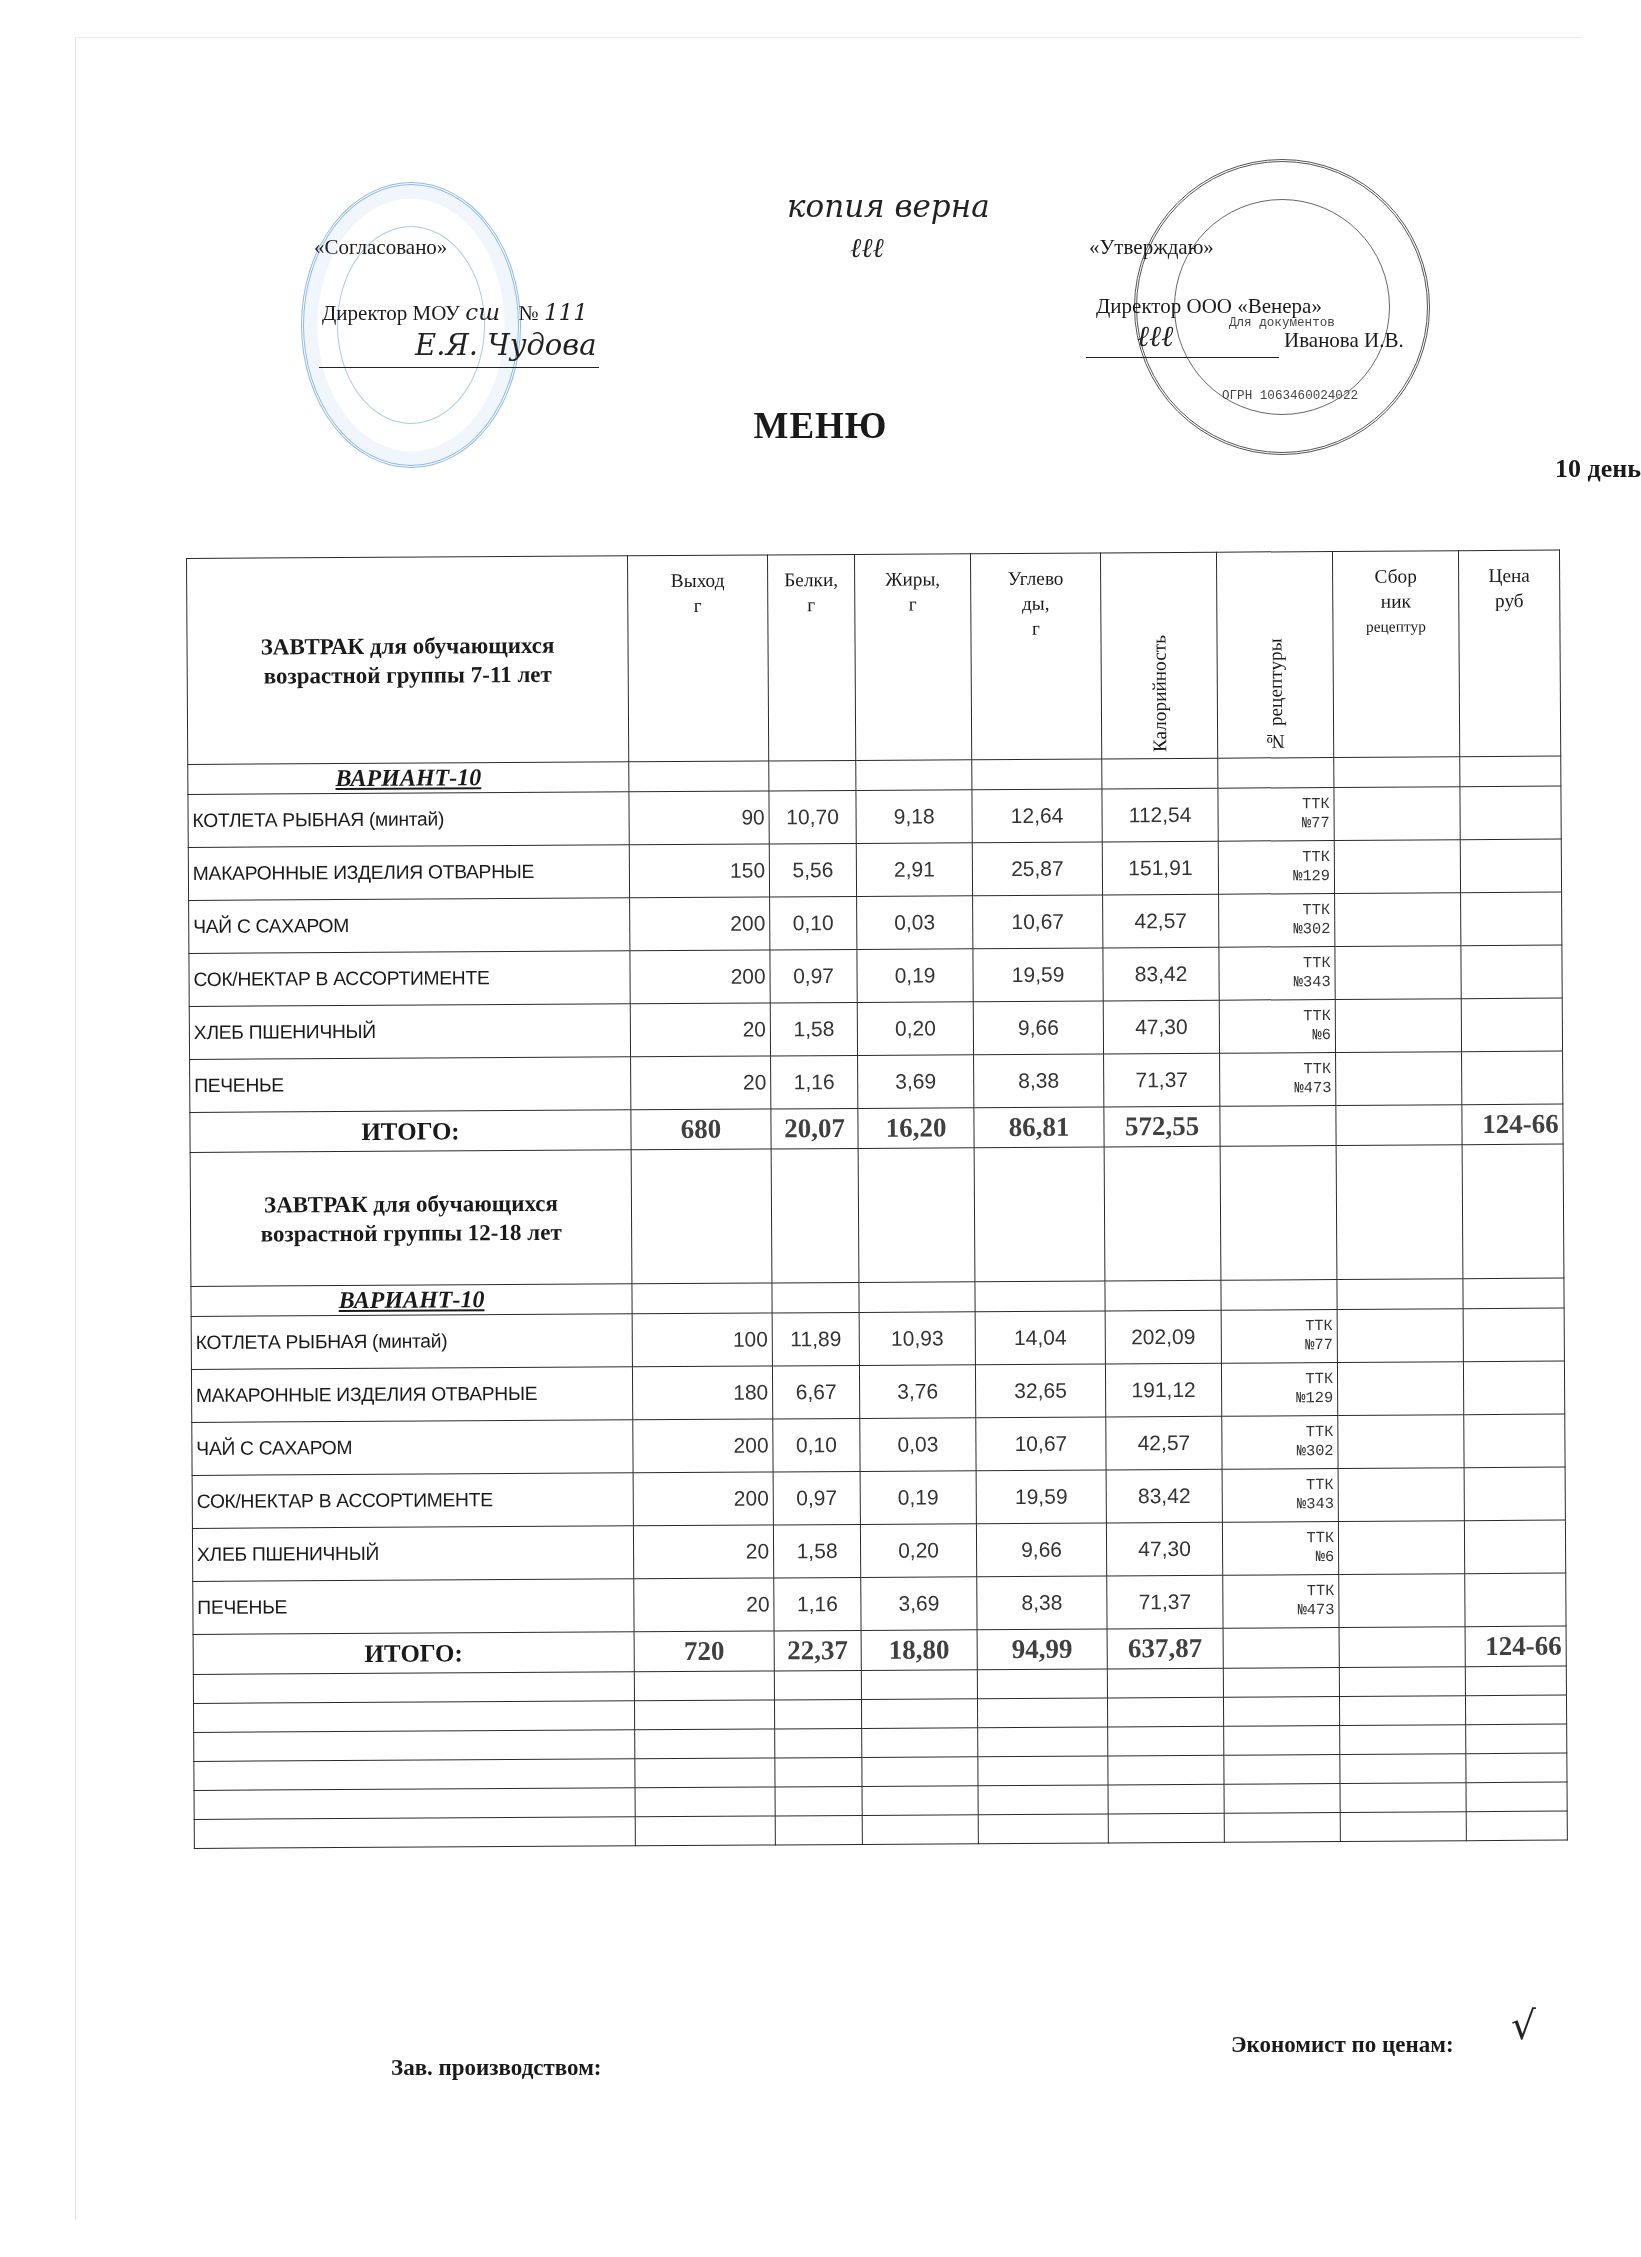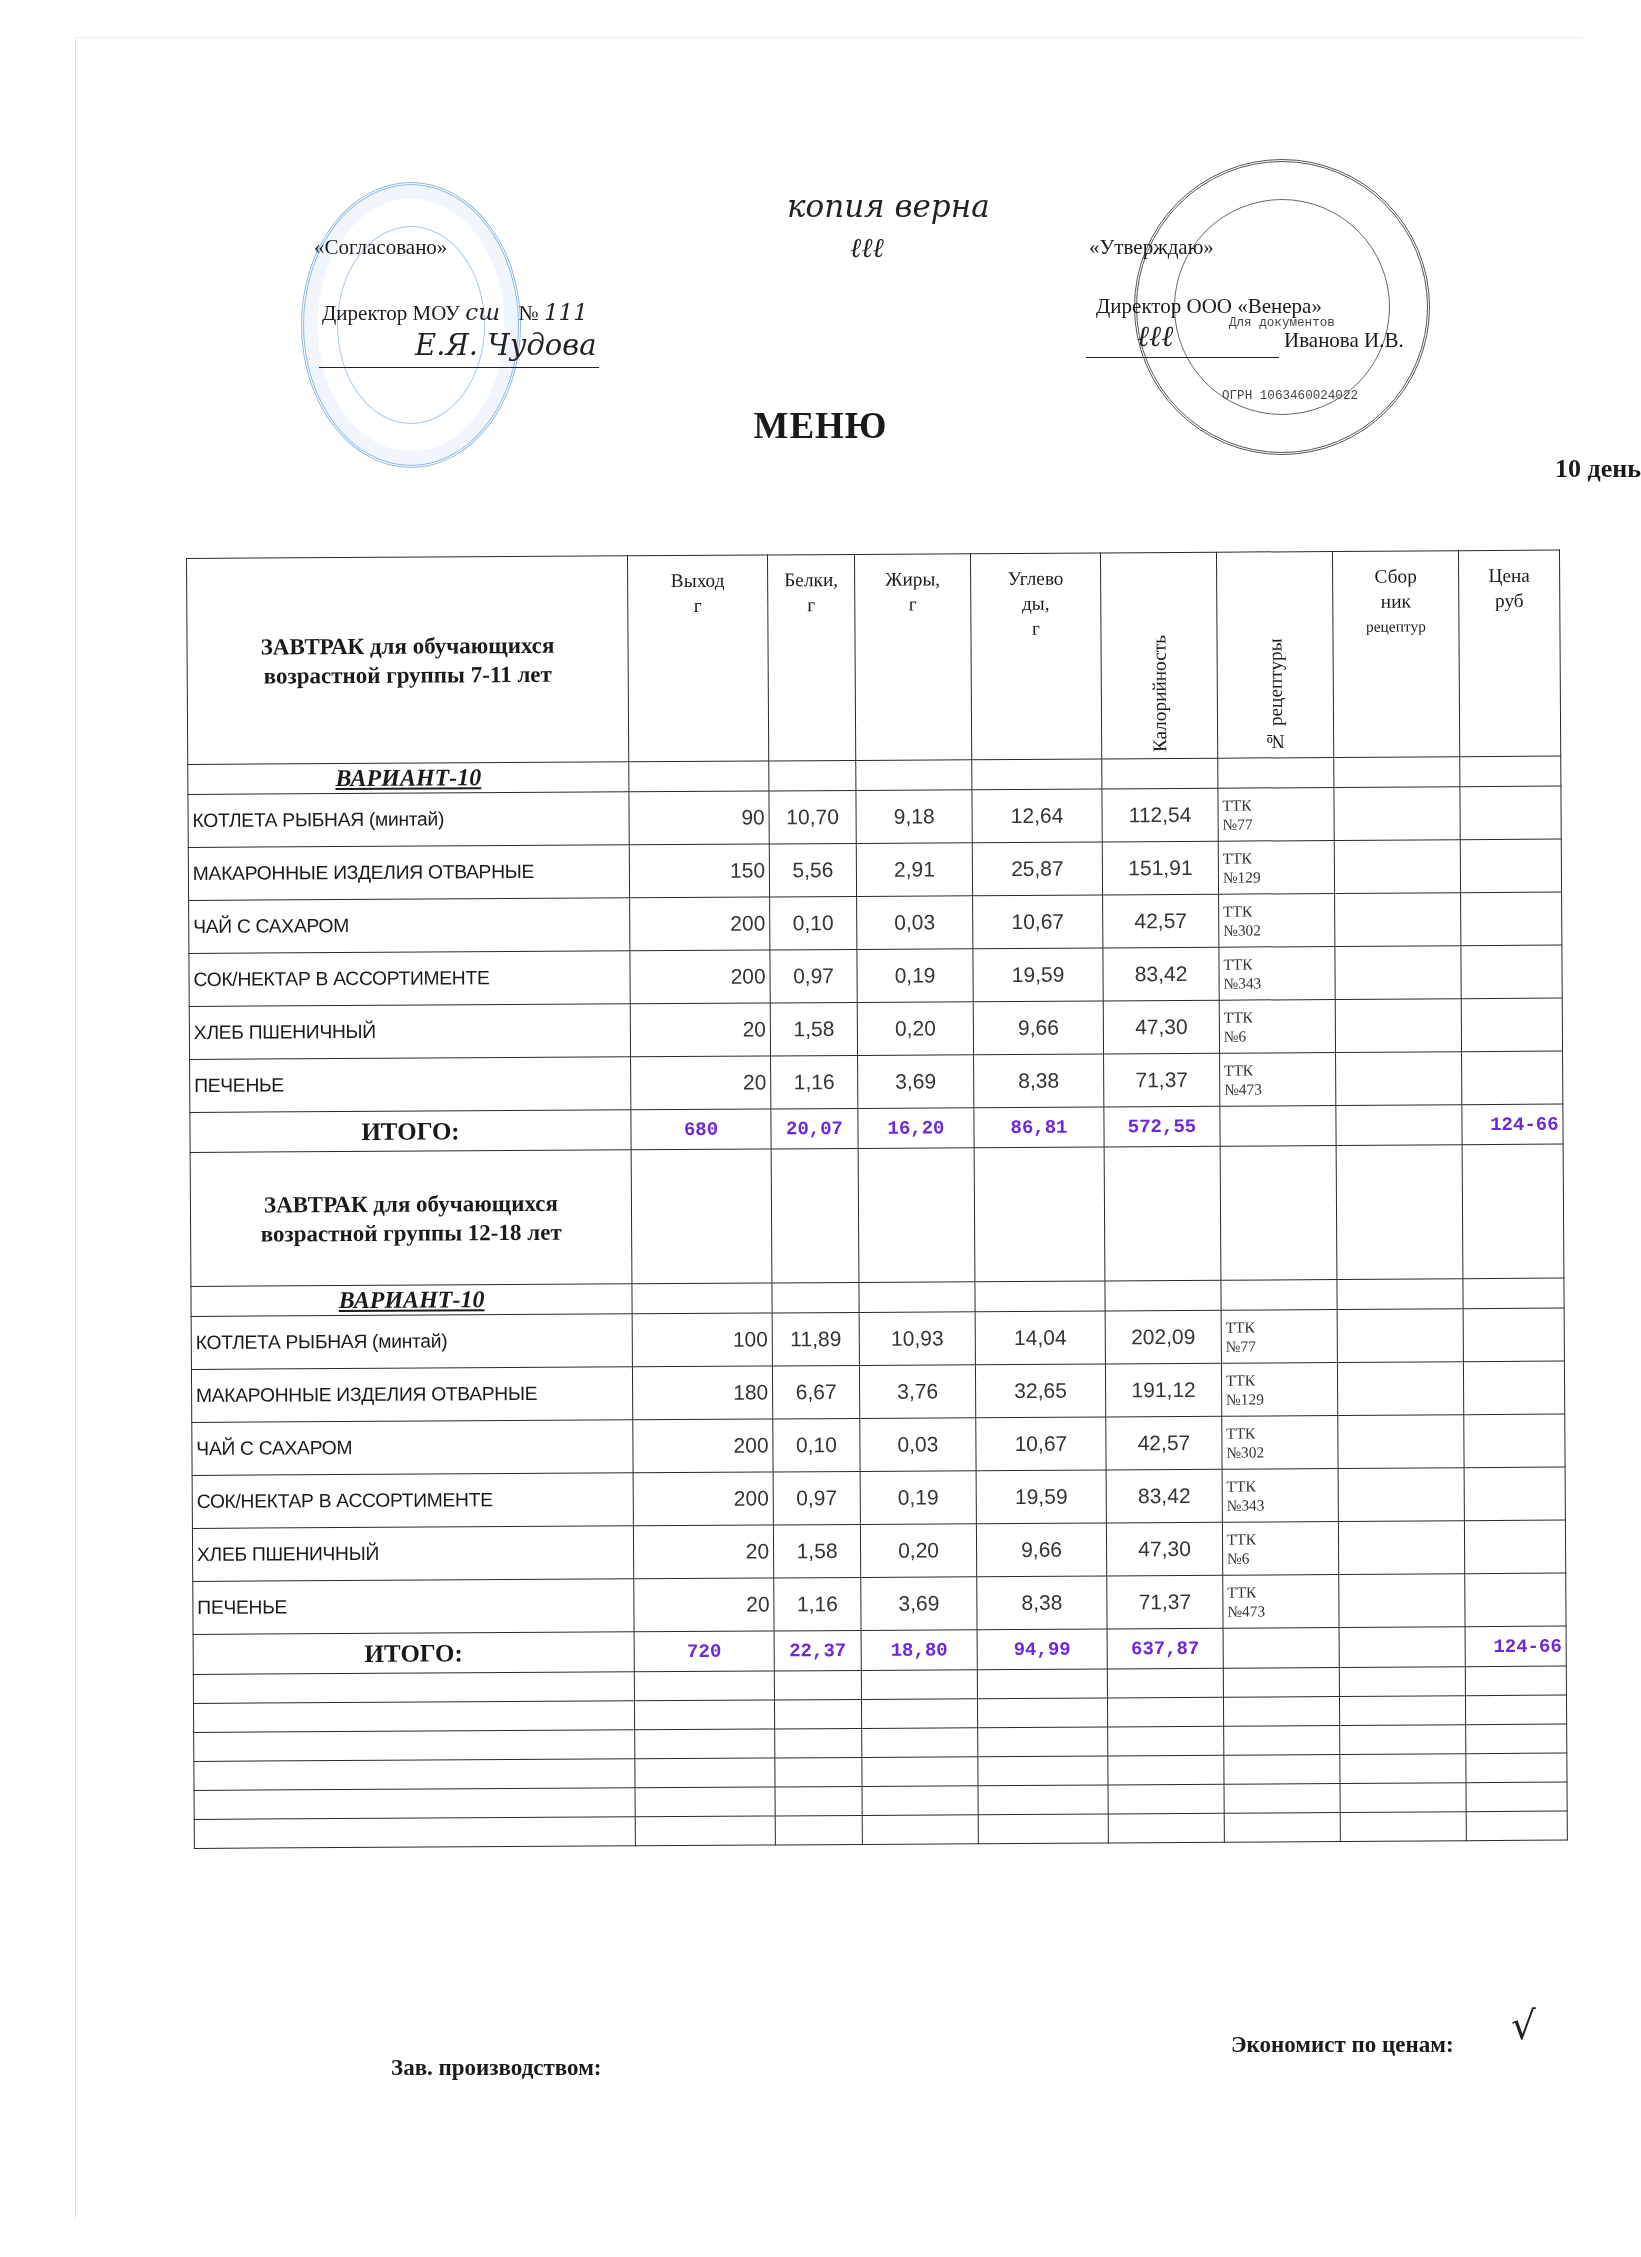--- a/index.html
+++ b/index.html
@@ -31,23 +31,23 @@
   .th-name { font-size:23px; font-weight:bold; text-align:center; line-height:29px; height:205px; }
   .th { font-size:19.3px; text-align:center; vertical-align:top !important; padding-top:11.6px !important; line-height:25px; }
   .th-small { font-size:15.4px; }
   .vert { writing-mode:vertical-rl; transform:rotate(180deg); font-size:19.3px; display:inline-block;
           vertical-align:bottom; margin-bottom:5.8px; }
   td.vcell { vertical-align:bottom !important; text-align:center; }
   .variant { font-size:24px; font-weight:bold; font-style:italic; text-align:center; text-decoration:underline; height:29px; line-height:25px; }
   .item-name { font-family:"Liberation Sans", sans-serif; font-size:19.3px; height:52px; text-transform:none; letter-spacing:-0.3px; }
   .num { font-family:"Liberation Sans", sans-serif; font-size:21px; text-align:center; color:#333; }
   .num.right { text-align:right; }
-  .rec { font-family:Liberation Serif, serif; font-size:15.4px; text-align:left; line-height:19.3px; color:#333; }
+  .rec { font-family:Liberation Mono, monospace; font-size:15.4px; text-align:right; line-height:19.3px; color:#333; }
   .total-label { font-size:25px; font-weight:bold; text-align:center; height:39px; }
-  .total { font-family:Liberation Mono, monospace; font-size:19px; font-weight:bold; text-align:center; color:#6d28d9; }
+  .total { font-family:Liberation Serif, serif; font-size:27px; font-weight:bold; text-align:center; color:#404040; }
   .total.price { text-align:right;border-radius:20px; }
   .sec2-name { font-size:23px; font-weight:bold; text-align:center; line-height:29px; height:133px; }
   .empty-row td { height:28px; }
   .footer { position:absolute; font-size:23px; font-weight:bold; white-space:nowrap; }
 </style>
 </head>
 <body>
 
 <div class="page-edge"></div>
 

